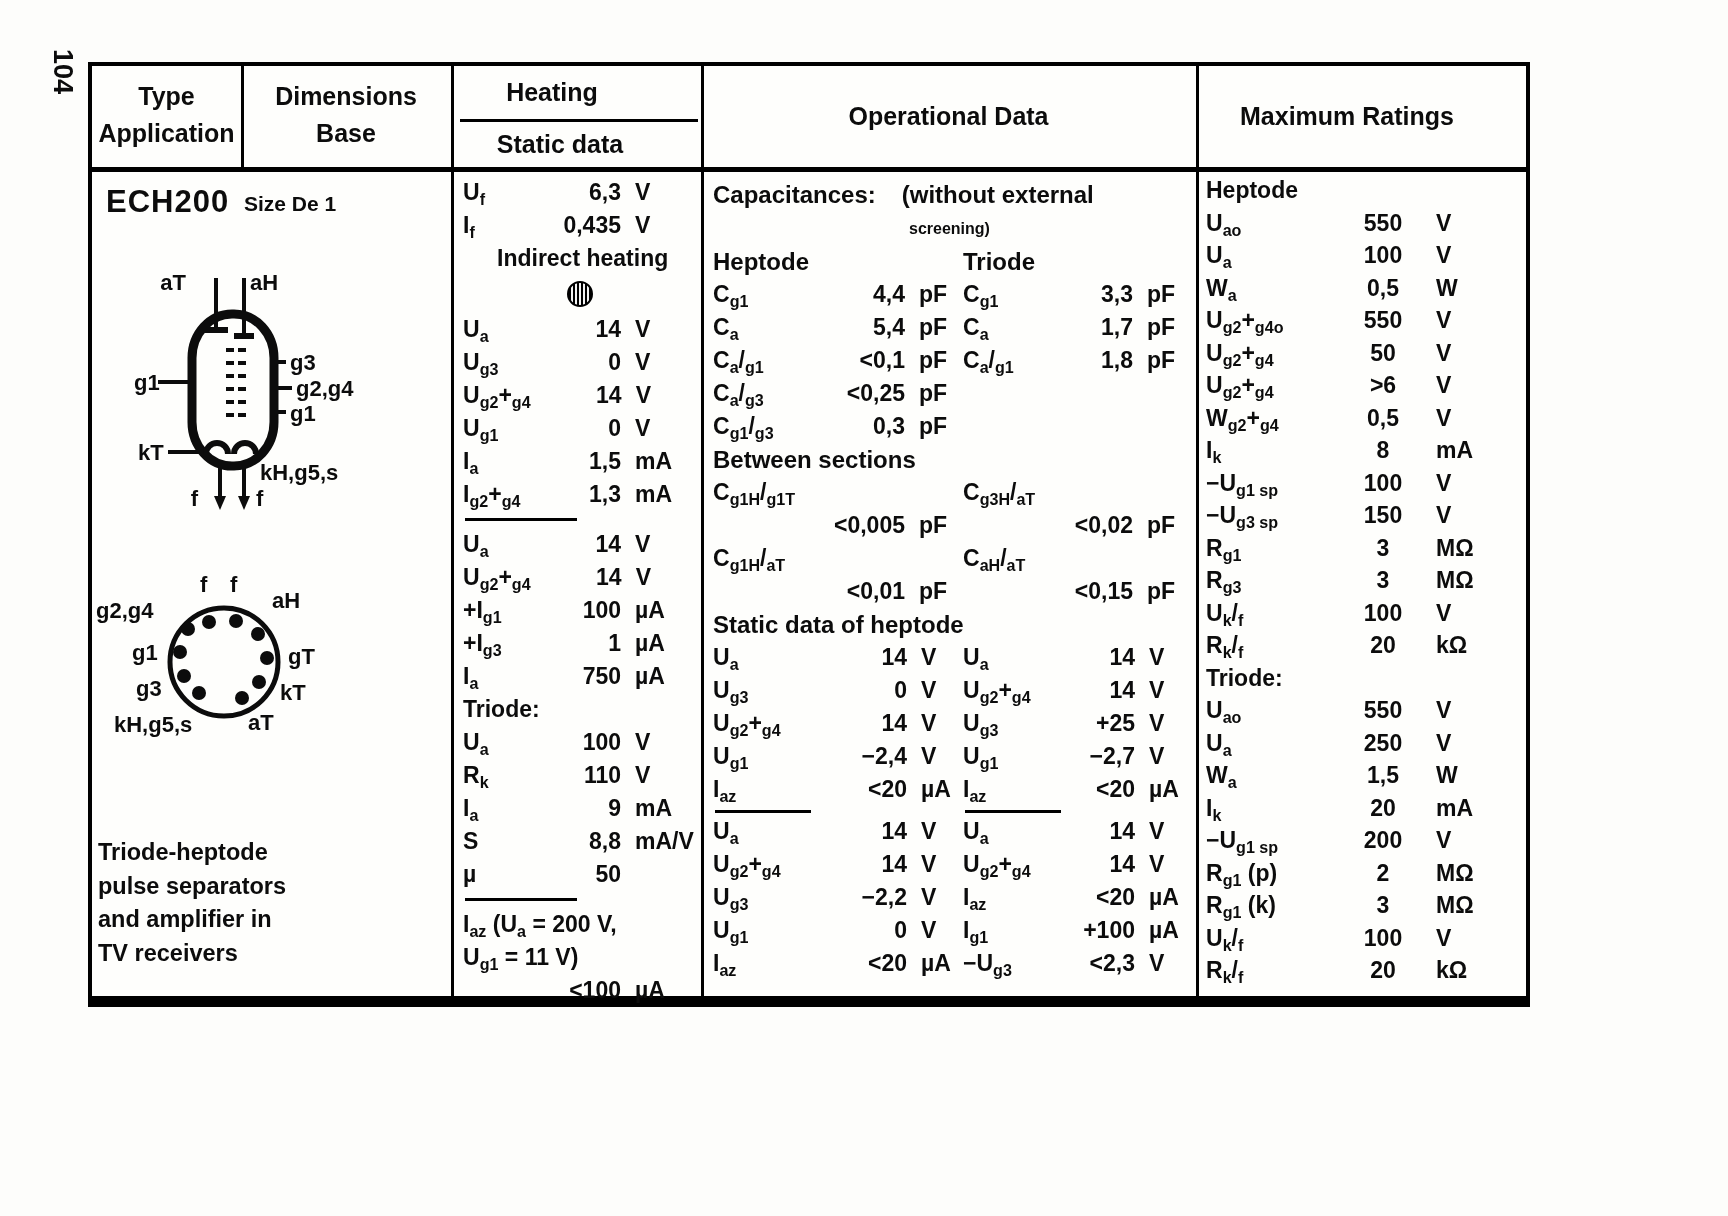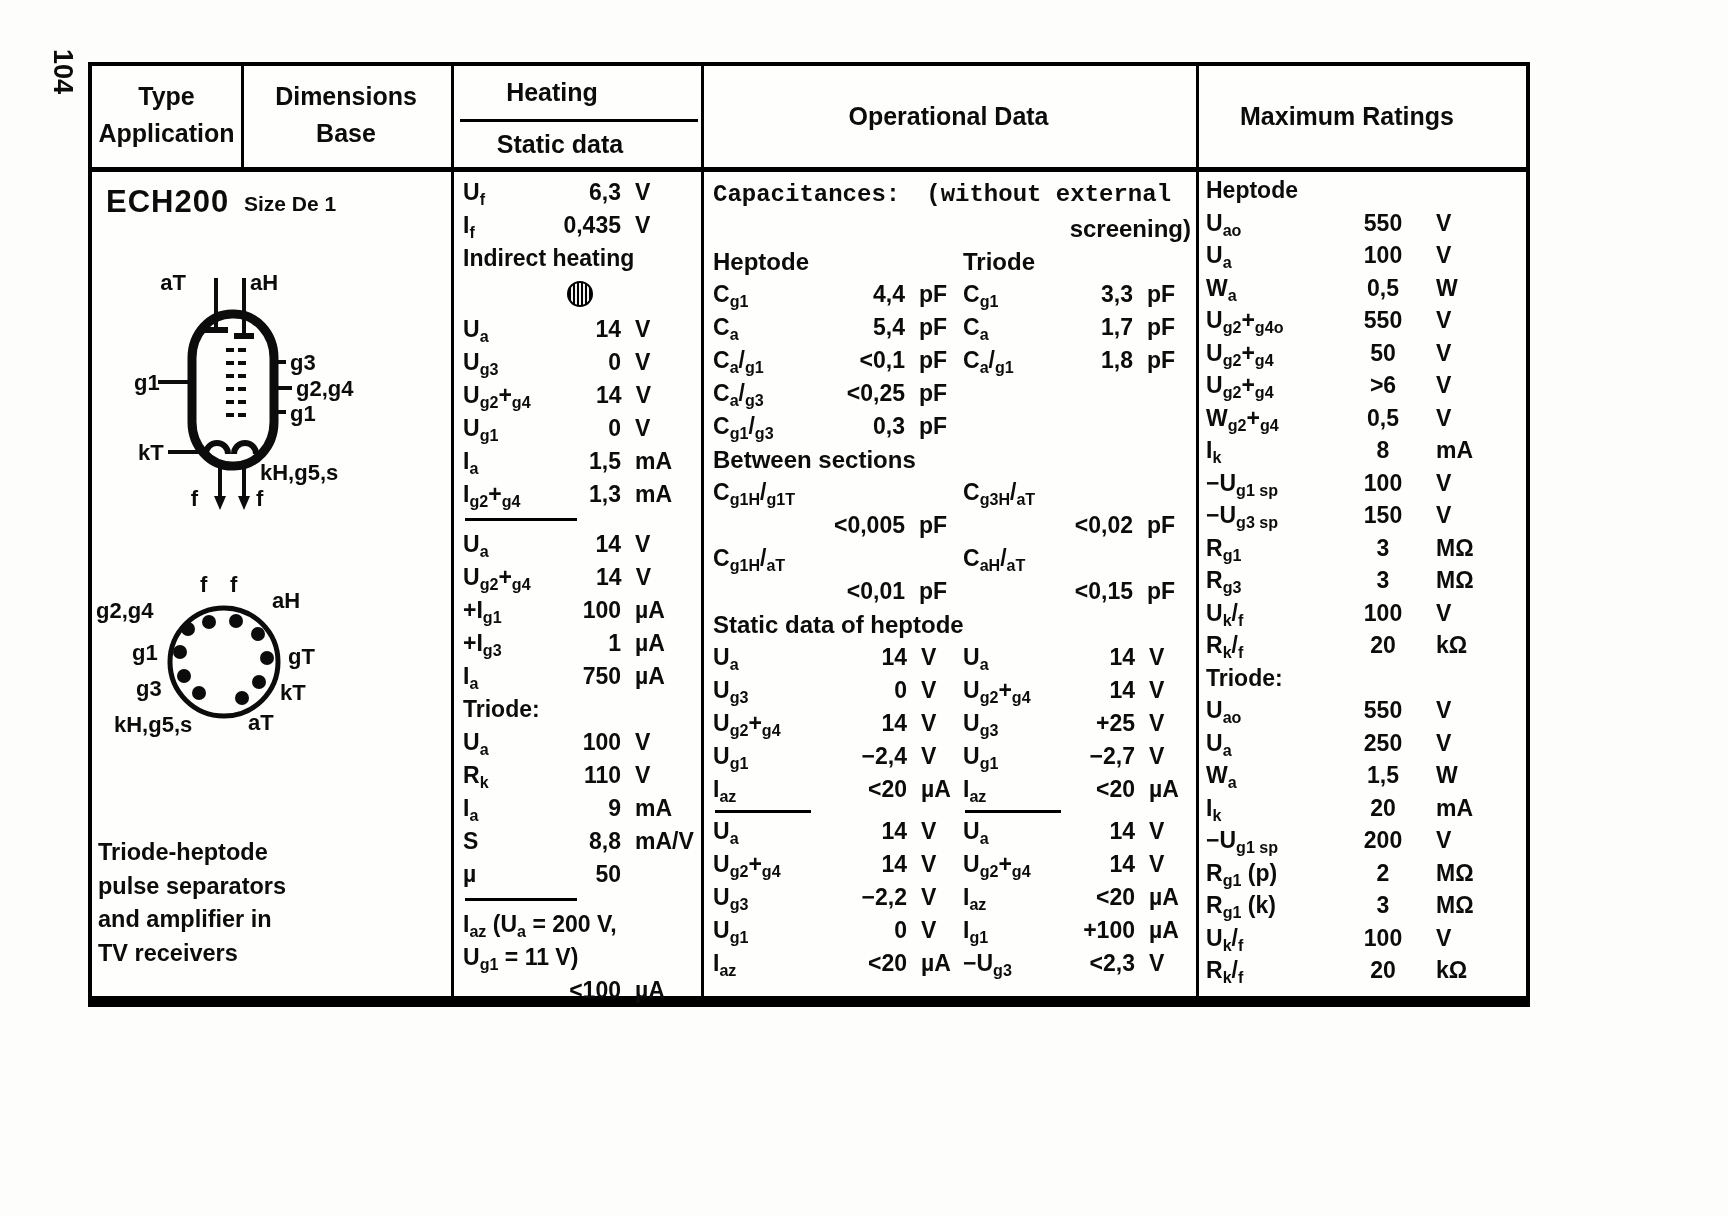--- a/index.html
+++ b/index.html
@@ -28,35 +28,35 @@
   .hcell .l1,.hcell .l2{display:block;line-height:37px;}
   .heatline{position:absolute;left:280px;top:53px;width:238px;height:3px;background:#000;}
   .hsingle{line-height:101px;}
   
   .row{display:flex;align-items:baseline;height:33px;line-height:33px;
        font-size:23px;font-weight:bold;white-space:nowrap;}
   .row .lb{flex:1 1 auto;}
   .row .vl{text-align:right;}
   .row .un{text-align:left;padding-left:14px;}
   .row.hdrrow{display:block;}
-  .row.txtrow{display:block;}
+  .row.txtrow{display:block;margin-left:34px;}
   .rule{border-top:3px solid #000;width:112px;margin:7px 0 7px 2px;height:0;}
   sub{font-size:0.70em;vertical-align:-0.28em;line-height:0;}
   .dotrow{height:38px;display:flex;justify-content:center;align-items:center;}
   .dot{width:22px;height:22px;border-radius:50%;border:2px solid #000;
        background:repeating-linear-gradient(90deg,#000 0 2px,#f4f4f4 2px 4px);}
   
   .heat-body{position:absolute;left:371px;top:110px;width:234px;}
   .heat-body .row .vl{width:92px;}
   .heat-body .row .un{width:62px;}
   
   .op-body{position:absolute;left:621px;top:112px;width:478px;}
-  .op-title{font-size:24px;font-weight:bold;line-height:34px;white-space:nowrap;font-family:Liberation Mono, monospace;}
+  .op-title{font-size:24px;font-weight:bold;line-height:34px;white-space:nowrap;}
   .op-title .gap{display:inline-block;width:26px;}
-  .op-title2{font-size:24px;font-weight:bold;line-height:33px;padding-left:196px;text-align:right;}
+  .op-title2{font-size:16px;font-weight:bold;line-height:33px;padding-left:196px;}
   .op-hdr{font-size:24px;font-weight:bold;line-height:33px;}
   .two{display:flex;}
   .two .c1{width:250px;}
   .two .c2{flex:1 1 auto;}
   .cap .row .vl{width:88px;}
   .cap .row .un{width:44px;}
   .stat .row .vl{width:70px;}
   .stat .row .un{width:42px;}
   .stat .rule{width:96px;margin:4px 0 2px 2px;}
   

